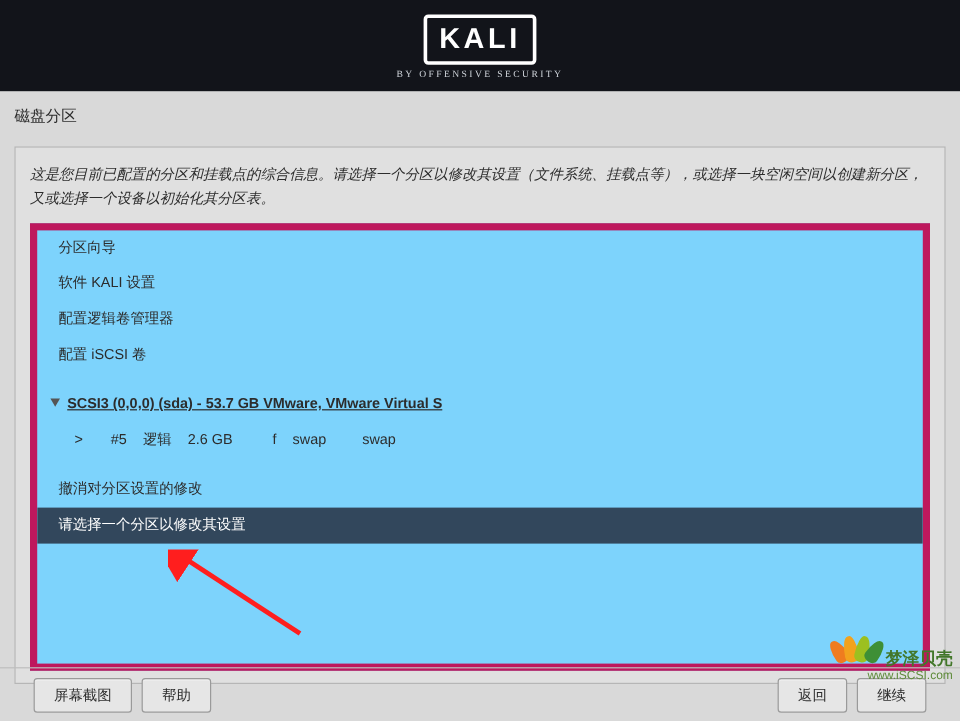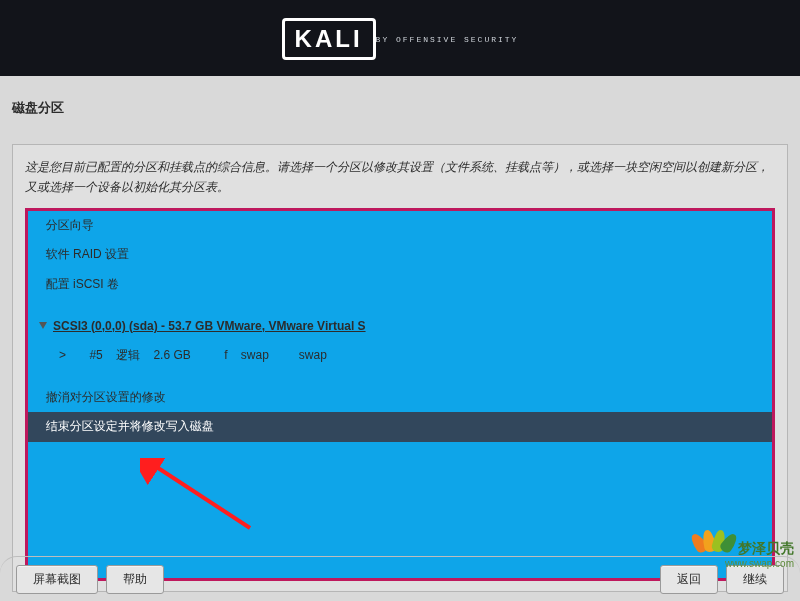--- a/index.html
+++ b/index.html
@@ -10,21 +10,21 @@
       font-family: sans-serif;
       font-size: 12px;
       color: #2c2c2c;
       overflow: hidden;
       position: relative;
     }
     .header {
       height: 76px;
       background: #12141a;
       display: flex;
-      flex-direction: row;
+      flex-direction: column;
       align-items: center;
       justify-content: center;
     }
     .logo-box {
       border: 3px solid #fff;
       border-radius: 4px;
       padding: 4px 10px 4px 10px;
       margin-top: 2px;
     }
     .logo-text {
@@ -32,48 +32,48 @@
       font-weight: 800;
       font-size: 24px;
       letter-spacing: 3px;
       font-family: Arial, sans-serif;
     }
     .logo-sub {
       color: #cfd4da;
       font-size: 8px;
       letter-spacing: 2px;
       margin-top: 3px;
-      font-family: Liberation Mono, monospace;
+      font-family: Liberation Serif, serif;
       text-align: right;
     }
     .title-bar {
-      padding: 23px 12px;
+      padding: 12px 12px;
       font-size: 13px;
-      font-weight: 700;
+      font-weight: 400;
       color: #2c2c2c;
     }
     .main-panel {
       margin: 4px 12px 8px 12px;
       border: 1px solid #b6b6b6;
       background: #e0e0e0;
       height: 448px;
       padding: 12px 12px 10px 12px;
       display: flex;
       flex-direction: column;
     }
     .description {
       font-size: 12px;
       line-height: 1.7;
       color: #2c2c2c;
       font-style: italic;
       margin-bottom: 10px;
     }
     .list-box {
-      border: 3px solid #be185d;
-      background: #0ea5e9;
+      border: 6px solid #be185d;
+      background: #7dd3fc;
       flex: 1;
       overflow: hidden;
     }
     .list-item {
       padding: 4px 11px;
       font-size: 12px;
       line-height: 1.8;
       white-space: pre;
       font-family: sans-serif;
       cursor: default;
@@ -98,23 +98,22 @@
       color: #fff;
     }
     .footer {
       position: absolute;
       bottom: 0;
       left: 0;
       right: 0;
       height: 45px;
       display: flex;
       align-items: center;
-      padding: 0 16px;
+      padding: 0 28px;
       border-top: 1px solid #bdbdbd;
-      border-radius: 17px;
     }
     .btn {
       background: #e6e6e6;
       border: 1px solid #9a9a9a;
       border-radius: 3px;
       font-size: 12px;
       padding: 5px 16px;
       cursor: pointer;
       color: #2c2c2c;
       box-shadow: 0 1px 0 rgba(255,255,255,0.5) inset;
@@ -158,28 +157,29 @@
   </div>
   <div class="logo-sub">BY OFFENSIVE SECURITY</div>
 </div>
 
 <div class="title-bar">磁盘分区</div>
 
 <div class="main-panel">
   <div class="description">这是您目前已配置的分区和挂载点的综合信息。请选择一个分区以修改其设置（文件系统、挂载点等），或选择一块空闲空间以创建新分区，又或选择一个设备以初始化其分区表。</div>
   <div class="list-box">
     <div class="list-item">  <span>分区向导</span></div>
-    <div class="list-item">  <span>软件 RAID 设置</span></div>
+    <div class="list-item">  <span>软件 KALI 设置</span></div>
+    <div class="list-item">  <span>配置逻辑卷管理器</span></div>
     <div class="list-item">  <span>配置 iSCSI 卷</span></div>
     <div class="list-spacer"></div>
     <div class="list-item disk"><span class="disk-arrow"></span><span>SCSI3 (0,0,0) (sda) - 53.7 GB VMware, VMware Virtual S</span></div>
     <div class="list-item">      <span>&gt;</span>       <span>#5</span>    <span>逻辑</span>    <span>2.6 GB</span>          <span>f</span>    <span>swap</span>         <span>swap</span></div>
     <div class="list-spacer"></div>
     <div class="list-item">  <span>撤消对分区设置的修改</span></div>
-    <div class="list-item selected">  <span>结束分区设定并将修改写入磁盘</span></div>
+    <div class="list-item selected">  <span>请选择一个分区以修改其设置</span></div>
   </div>
 </div>
 
 <div class="footer">
   <button class="btn">屏幕截图</button>
   <button class="btn">帮助</button>
   <div class="footer-spacer"></div>
   <button class="btn">返回</button>
   <button class="btn">继续</button>
 </div>
@@ -191,14 +191,14 @@
     </marker>
   </defs>
   <line x1="110" y1="70" x2="12" y2="6" stroke="#ff1e1e" stroke-width="4" marker-end="url(#ah)"></line>
 </svg>
 
 <div class="watermark">
   <span class="wm-petals">
     <span class="petal p1"></span><span class="petal p2"></span><span class="petal p3"></span><span class="petal p4"></span>
   </span>
   <span class="wm-title">梦泽贝壳</span>
-  <div class="wm-url">www.swap.com</div>
+  <div class="wm-url">www.iSCSI.com</div>
 </div>
 
 </body></html>

